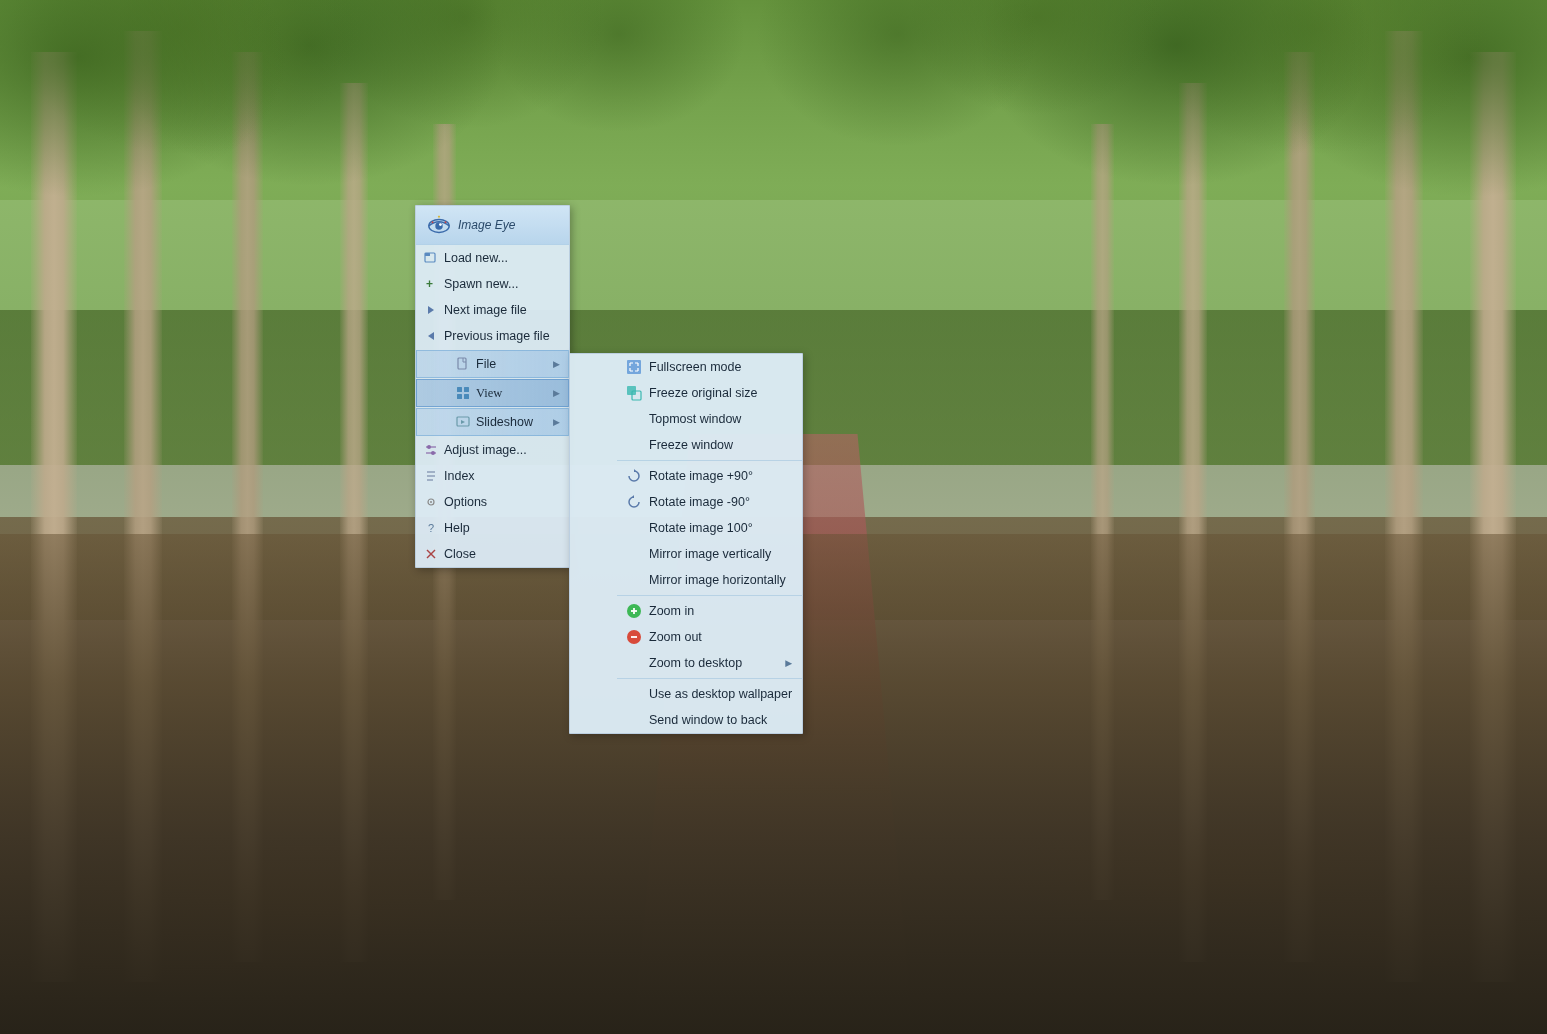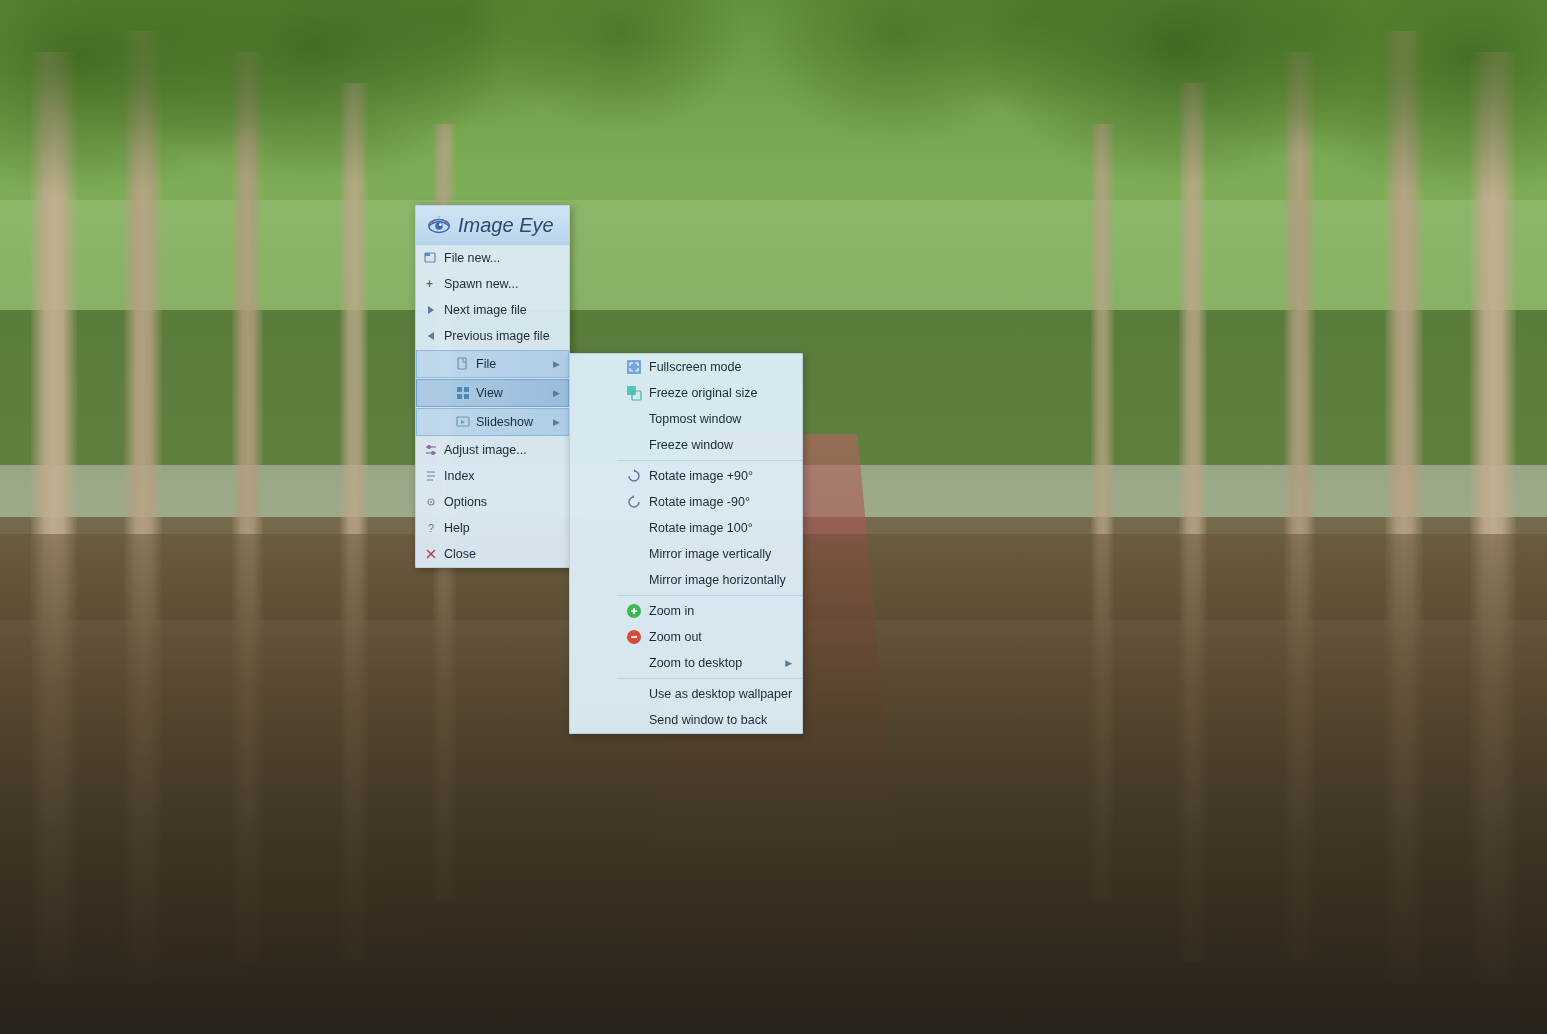--- a/index.html
+++ b/index.html
@@ -113,21 +113,21 @@
     .menu-header {
       background: linear-gradient(180deg, #d0e5f5 0%, #b8d5ec 100%);
       border-bottom: 1px solid rgba(150,190,220,0.5);
       padding: 6px 10px;
       display: flex;
       align-items: center;
       gap: 6px;
     }
 
     .menu-title {
-      font-size: 20px;
+      font-size: 12px;
       color: #2a4a6a;
       font-weight: 500;
       font-style: italic;
     }
 
     .menu-item {
       display: flex;
       align-items: center;
       padding: 4px 8px 4px 6px;
       cursor: pointer;
@@ -140,20 +140,21 @@
     .menu-item.has-submenu {
       background: linear-gradient(90deg, rgba(100,160,220,0.2) 0%, rgba(100,160,220,0.35) 100%);
       border: 1px solid rgba(100,160,210,0.5);
       margin: 1px 0;
       padding-left: 37px;
     }
 
     .menu-item.view-active {
       background: linear-gradient(90deg, rgba(80,140,200,0.3) 0%, rgba(80,140,200,0.45) 100%);
       border: 1px solid rgba(80,140,200,0.6);
+      font-family: Liberation Serif, serif;
     }
 
     .menu-icon {
       width: 18px;
       height: 18px;
       flex-shrink: 0;
       display: flex;
       align-items: center;
       justify-content: center;
       color: #3a6a9a;
@@ -273,21 +274,21 @@
       <span class="menu-title">Image Eye</span>
     </div>
 
     <div class="menu-item">
       <span class="menu-icon">
         <svg width="14" height="14" viewBox="0 0 14 14">
             <rect x="1" y="2" width="10" height="9" rx="1" fill="none" stroke="#5a8ac0" stroke-width="1.2"></rect>
             <rect x="1" y="2" width="5" height="3" rx="0.5" fill="#5a8ac0"></rect>
           </svg>
       </span>
-      <span class="menu-label">File new...</span>
+      <span class="menu-label">Load new...</span>
     </div>
 
     <div class="menu-item">
       <span class="menu-icon">
         <svg width="14" height="14" viewBox="0 0 14 14">
             <text x="2" y="11" font-size="12" fill="#3a7a3a" font-weight="bold">+</text>
           </svg>
       </span>
       <span class="menu-label">Spawn new...</span>
     </div>

